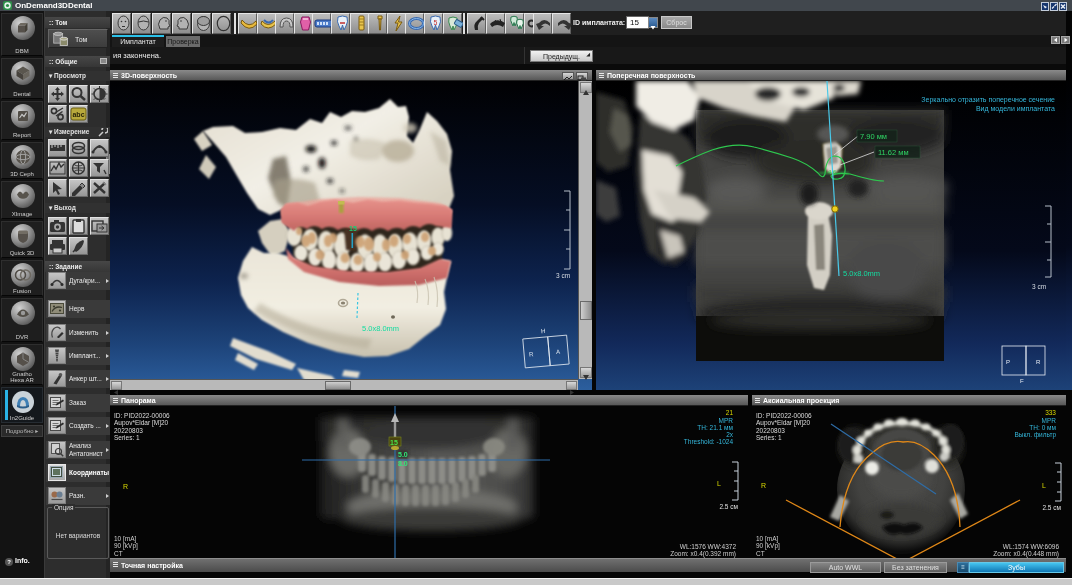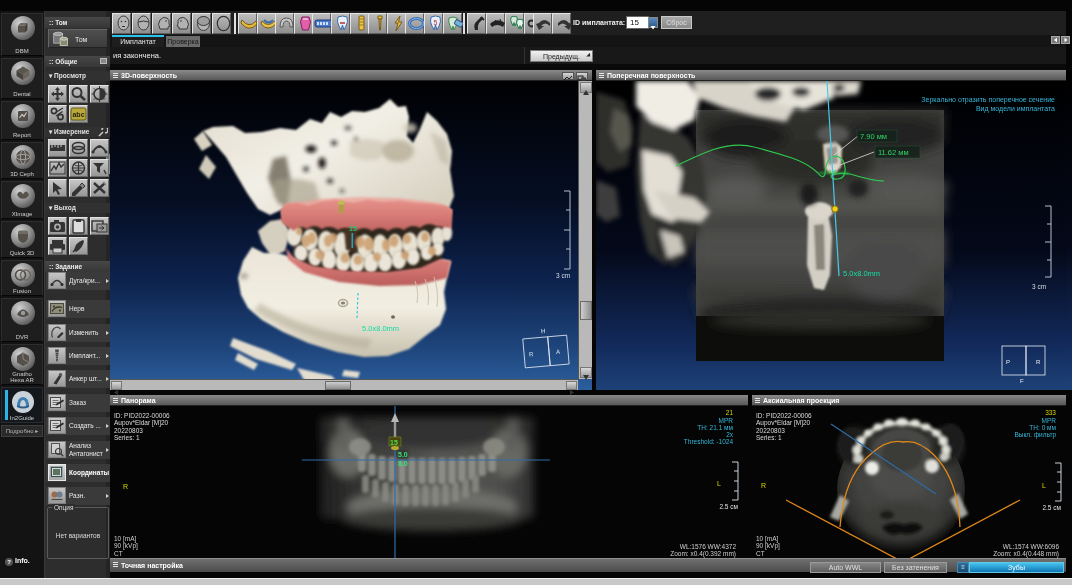--- a/index.html
+++ b/index.html
@@ -40,20 +40,36 @@
   #finebar{left:110px;top:558px;width:956px;height:14px;background:linear-gradient(#707070,#4b4b4b);border-top:1px solid #8e8e8e;}
   #finebar .t{position:absolute;left:11px;top:0;color:#fff;font-size:7px;font-weight:bold;line-height:13px;}
   .bbtn{position:absolute;top:3px;height:11px;background:linear-gradient(#868686,#5e5e5e);border:1px solid #9a9a9a;color:#e0e0e0;font-size:7px;text-align:center;line-height:9px;}
   #dots{position:absolute;top:3px;height:11px;background:linear-gradient(#2e6f9a,#174a6e);border:1px solid #4a8ab2;color:#cfe8f4;font-size:6px;text-align:center;line-height:9px;}
   #teethbtn{position:absolute;top:3px;height:11px;background:linear-gradient(#45c4ef,#0f76b4);border:1px solid #66c8e8;color:#fff;font-size:7px;text-align:center;line-height:10px;}
   .ovl{position:absolute;white-space:nowrap;}
 </style></head>
 <body>
 <div id="app">
 
+  <div id="titlebar" class="abs">
+    <svg class="abs" style="left:3px;top:1px" width="9" height="9">
+        <rect width="9" height="9" rx="2" fill="#2d8f48"></rect>
+        <circle cx="4.5" cy="4.5" r="3.2" fill="#e8f4ec"></circle>
+        <circle cx="4.5" cy="4.5" r="1.6" fill="#2d8f48"></circle>
+      </svg>
+    <div class="txt">OnDemand3DDental</div>
+    <svg class="abs" style="left:1041px;top:2px" width="26" height="9" viewBox="0 0 26 9">
+      <rect x="0.5" y="0.5" width="7" height="8" fill="#16366e" stroke="#c2ccda"></rect>
+      <rect x="9.5" y="0.5" width="7" height="8" fill="#16366e" stroke="#c2ccda"></rect>
+      <rect x="18.5" y="0.5" width="7" height="8" fill="#16366e" stroke="#c2ccda"></rect>
+      <path d="M2 3 L4 6.5 L6 5 Z" fill="#e8eef6"></path>
+      <path d="M11 6.5 L13 4.5 M13.5 4 L15.5 2" stroke="#e8eef6" stroke-width="1.2"></path>
+      <path d="M20 2.5 L24 6.5 M24 2.5 L20 6.5" stroke="#e8eef6" stroke-width="1.5"></path>
+    </svg>
+  </div>
 <div id="rail" class="abs"><svg width="0" height="0">
         <defs>
           <radialGradient id="gsp" cx="0.35" cy="0.3" r="0.8">
             <stop offset="0" stop-color="#d2d2d2"></stop>
             <stop offset="0.55" stop-color="#909090"></stop>
             <stop offset="1" stop-color="#4e4e4e"></stop>
           </radialGradient>
         </defs>
       </svg>
 <div class="railcell" style="top:2px;height:43px;">

